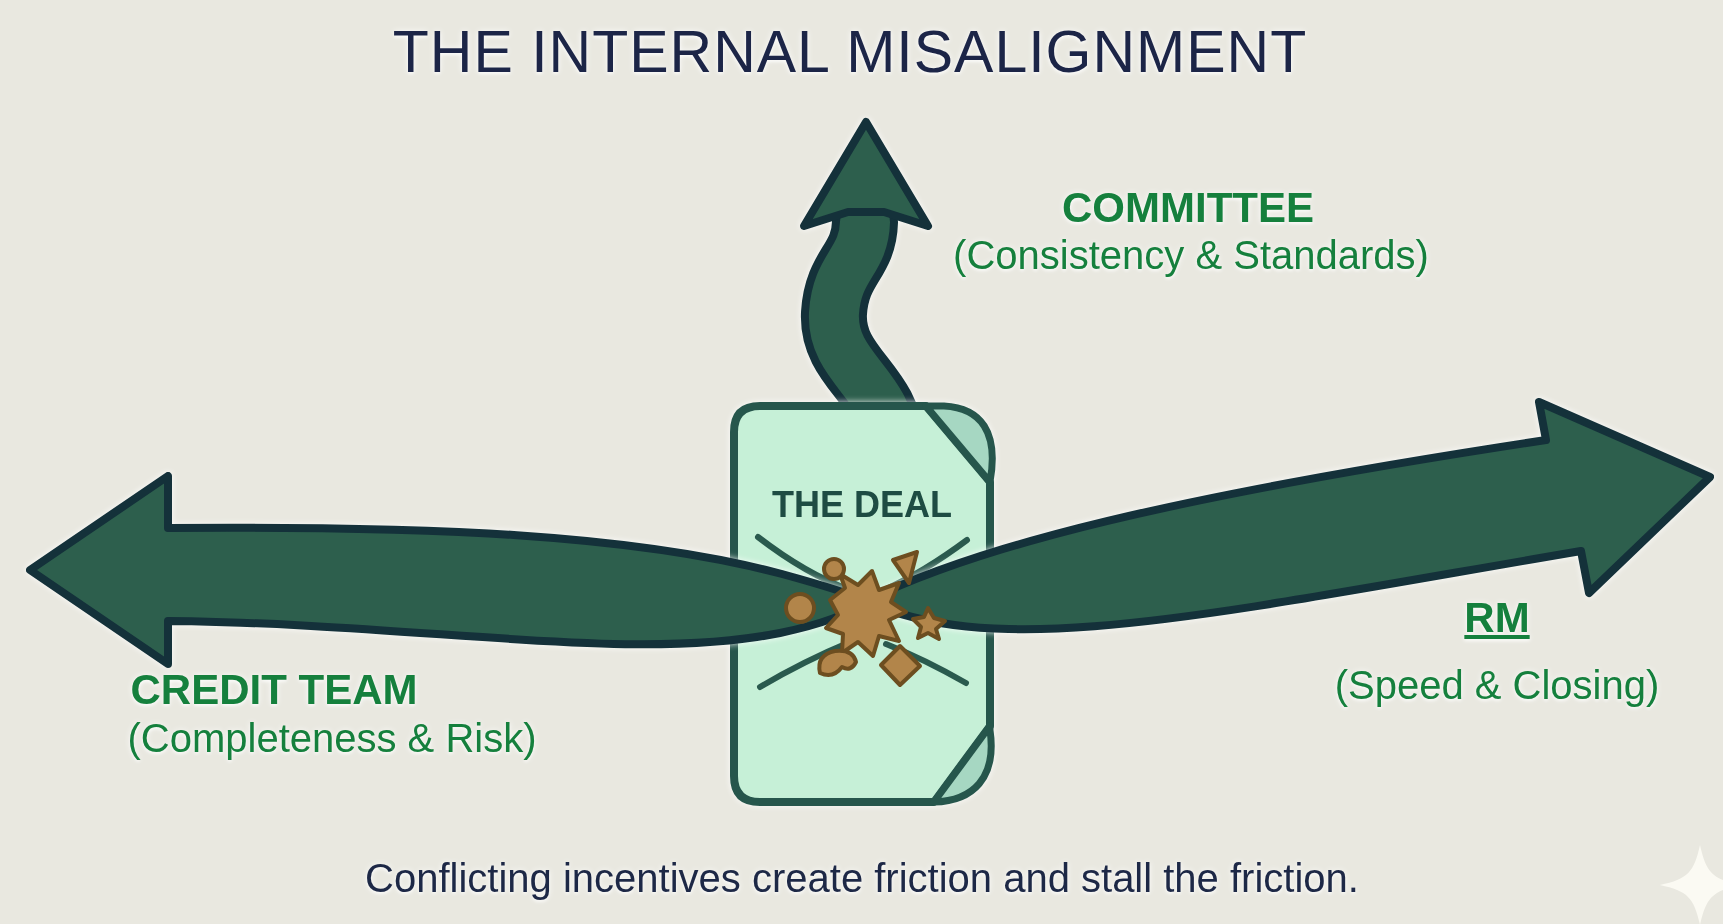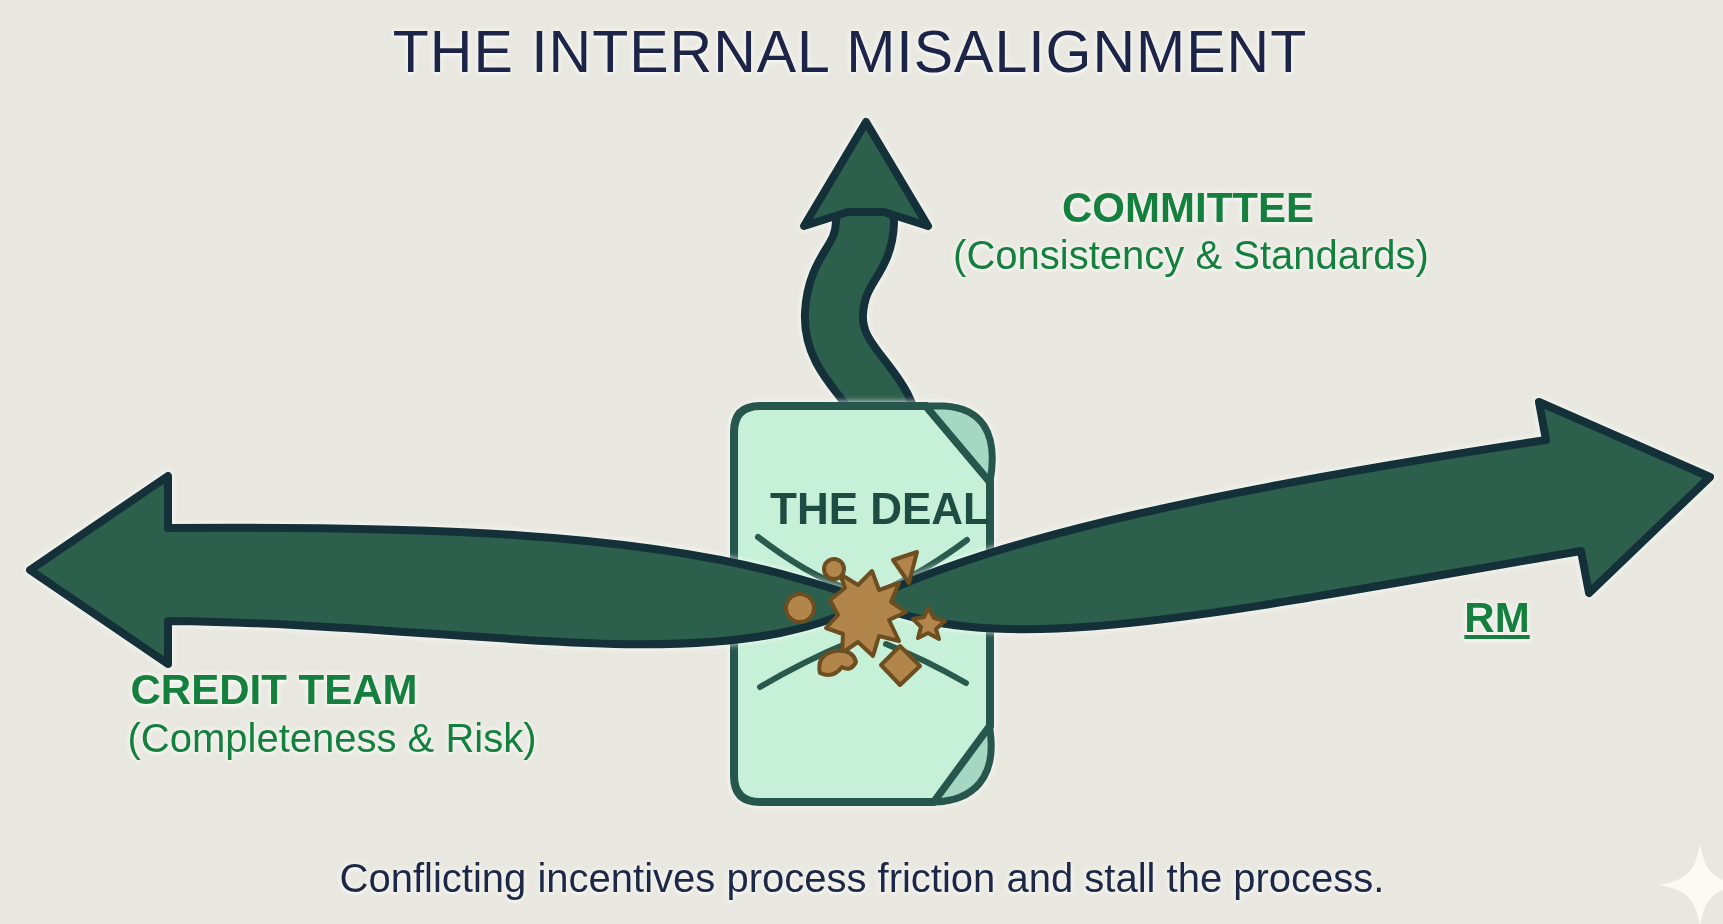--- a/index.html
+++ b/index.html
@@ -29,22 +29,22 @@
   }
   .stake-name{font-weight:700;font-size:42px;}
   .stake-focus{font-weight:400;font-size:40px;}
   .committee-name{left:1188px;top:186px;}
   .committee-focus{left:1191px;top:234px;}
   .credit-name{left:274px;top:668px;}
   .credit-focus{left:284px;top:717px;margin-left:48px;}
   .rm-name{left:1497px;top:596px;text-decoration:underline;}
   .rm-focus{left:1497px;top:664px;}
   .deal-label{
-    left:880px;top:486px;
-    font-size:44px;font-weight:700;
+    left:862px;top:486px;
+    font-size:36px;font-weight:700;
     color:#1e4c43;
     text-shadow:none;
     letter-spacing:0px;
   }
   .caption{
     left:862px;top:857px;
     font-size:40px;
     color:#1d2846;
   }
   .halo{filter:drop-shadow(0 0 3px rgba(255,255,255,.9));}
@@ -105,17 +105,18 @@
 
   <div class="label title">THE INTERNAL MISALIGNMENT</div>
 
   <div class="label stake-name committee-name">COMMITTEE</div>
   <div class="label stake-name credit-name">CREDIT TEAM</div>
 
   <div class="label stake-focus committee-focus">(Consistency &amp; Standards)</div>
   <div class="label stake-focus credit-focus">(Completeness &amp; Risk)</div>
 
   <div class="label stake-name rm-name">RM</div>
+  <div class="label stake-focus rm-focus">(Speed &amp; Closing)</div>
 
   <div class="label deal-label">THE DEAL</div>
 
-  <div class="label caption">Conflicting incentives process friction and stall the process.</div>
+  <div class="label caption">Conflicting incentives create friction and stall the friction.</div>
 </div>
 
 </body></html>

